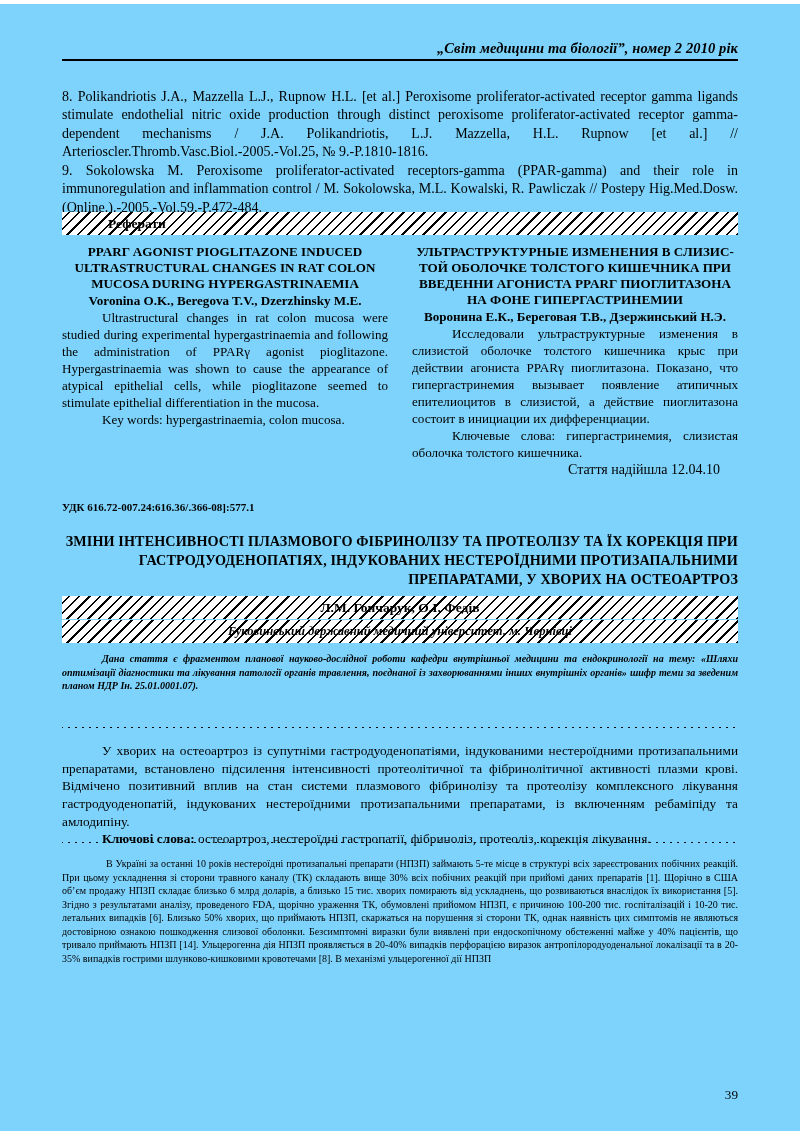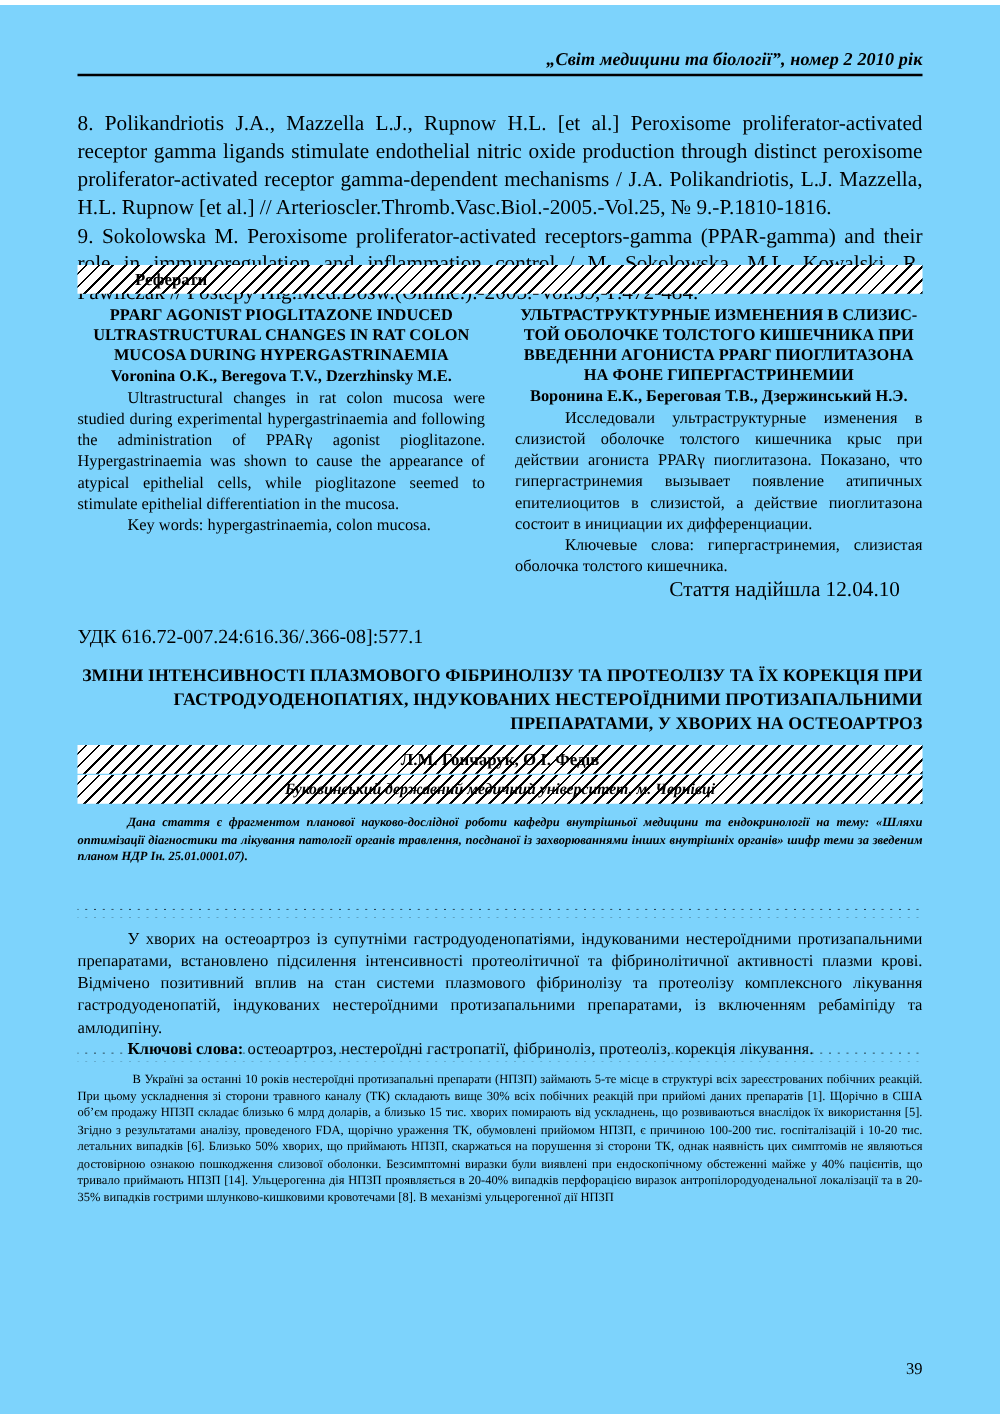--- a/index.html
+++ b/index.html
@@ -45,21 +45,21 @@
   
   .content {
     position: absolute;
     left: 62px;
     width: 676px;
   }
   p.just {
     margin: 0;
     text-align: justify;
     text-justify: inter-word;
-    font-size: 17px;
+    font-size: 14px;
     line-height: 1.32;
   }
   .refs { top: 84px; }
   .refs p { margin: 0; }
 
   
   .hatch-band {
     position: relative;
     width: 676px;
     height: 23px;
@@ -121,30 +121,30 @@
   }
   .abs-keywords {
     margin: 0;
     text-align: justify;
     font-size: 13.1px;
     line-height: 1.3;
     text-indent: 40px;
   }
   .submitted {
     text-align: right;
-    font-size: 17px;
+    font-size: 14px;
     line-height: 1.3;
     margin: 0;
     padding-right: 18px;
   }
 
   
   .udc {
-    font-weight: normal;
-    font-size: 16px;
+    font-weight: bold;
+    font-size: 11px;
     margin: 0;
   }
   .main-title {
     text-align: right;
     font-weight: bold;
     font-size: 14.2px;
     line-height: 1.35;
     margin: 0;
     letter-spacing: 0.1px;
   }

